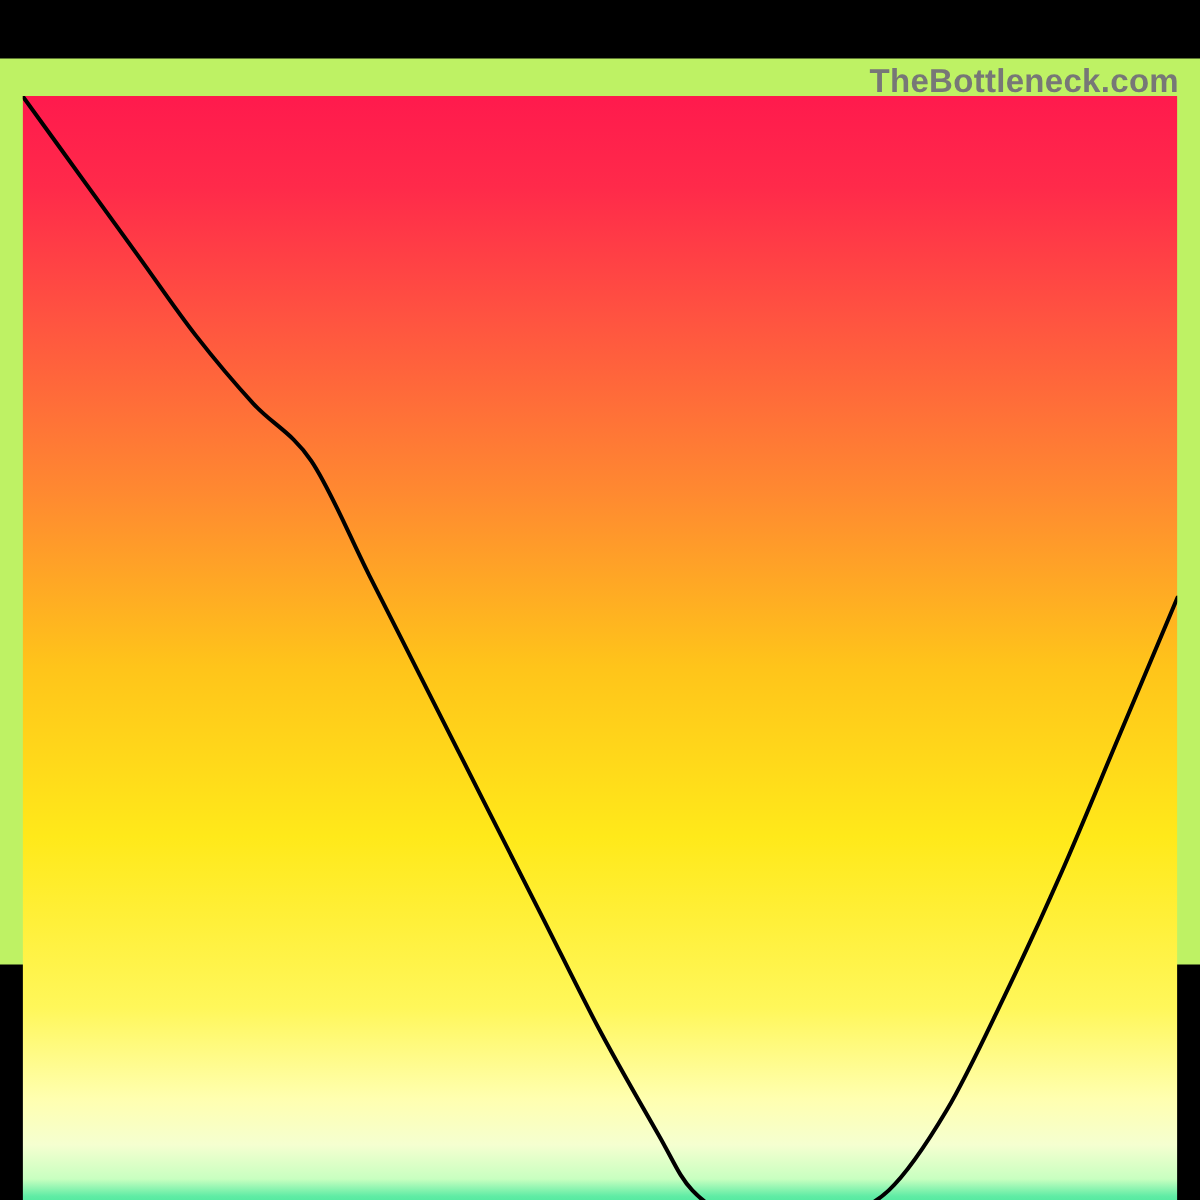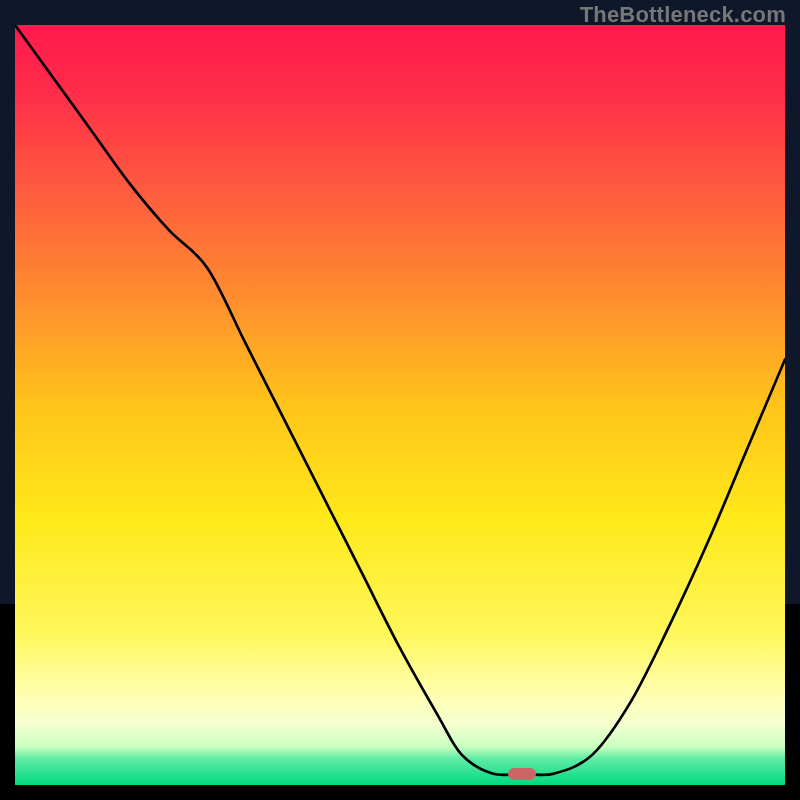--- a/index.html
+++ b/index.html
@@ -1,21 +1,22 @@
 <!DOCTYPE html>
 <html><head>
 <meta charset="utf-8">
 <style>
   * { margin: 0; padding: 0; box-sizing: border-box; }
   html, body { width: 800px; height: 800px; overflow: hidden; background: #000; }
   .frame {
     position: relative;
     width: 800px;
     height: 604px;
-    background: #0f172a;
+    background: #bef264;
+    margin-top: 39px;
   }
   .plot {
     position: absolute;
     left: 15px;
     top: 25px;
     width: 770px;
     height: 760px;
     overflow: hidden;
   }
   .watermark {

